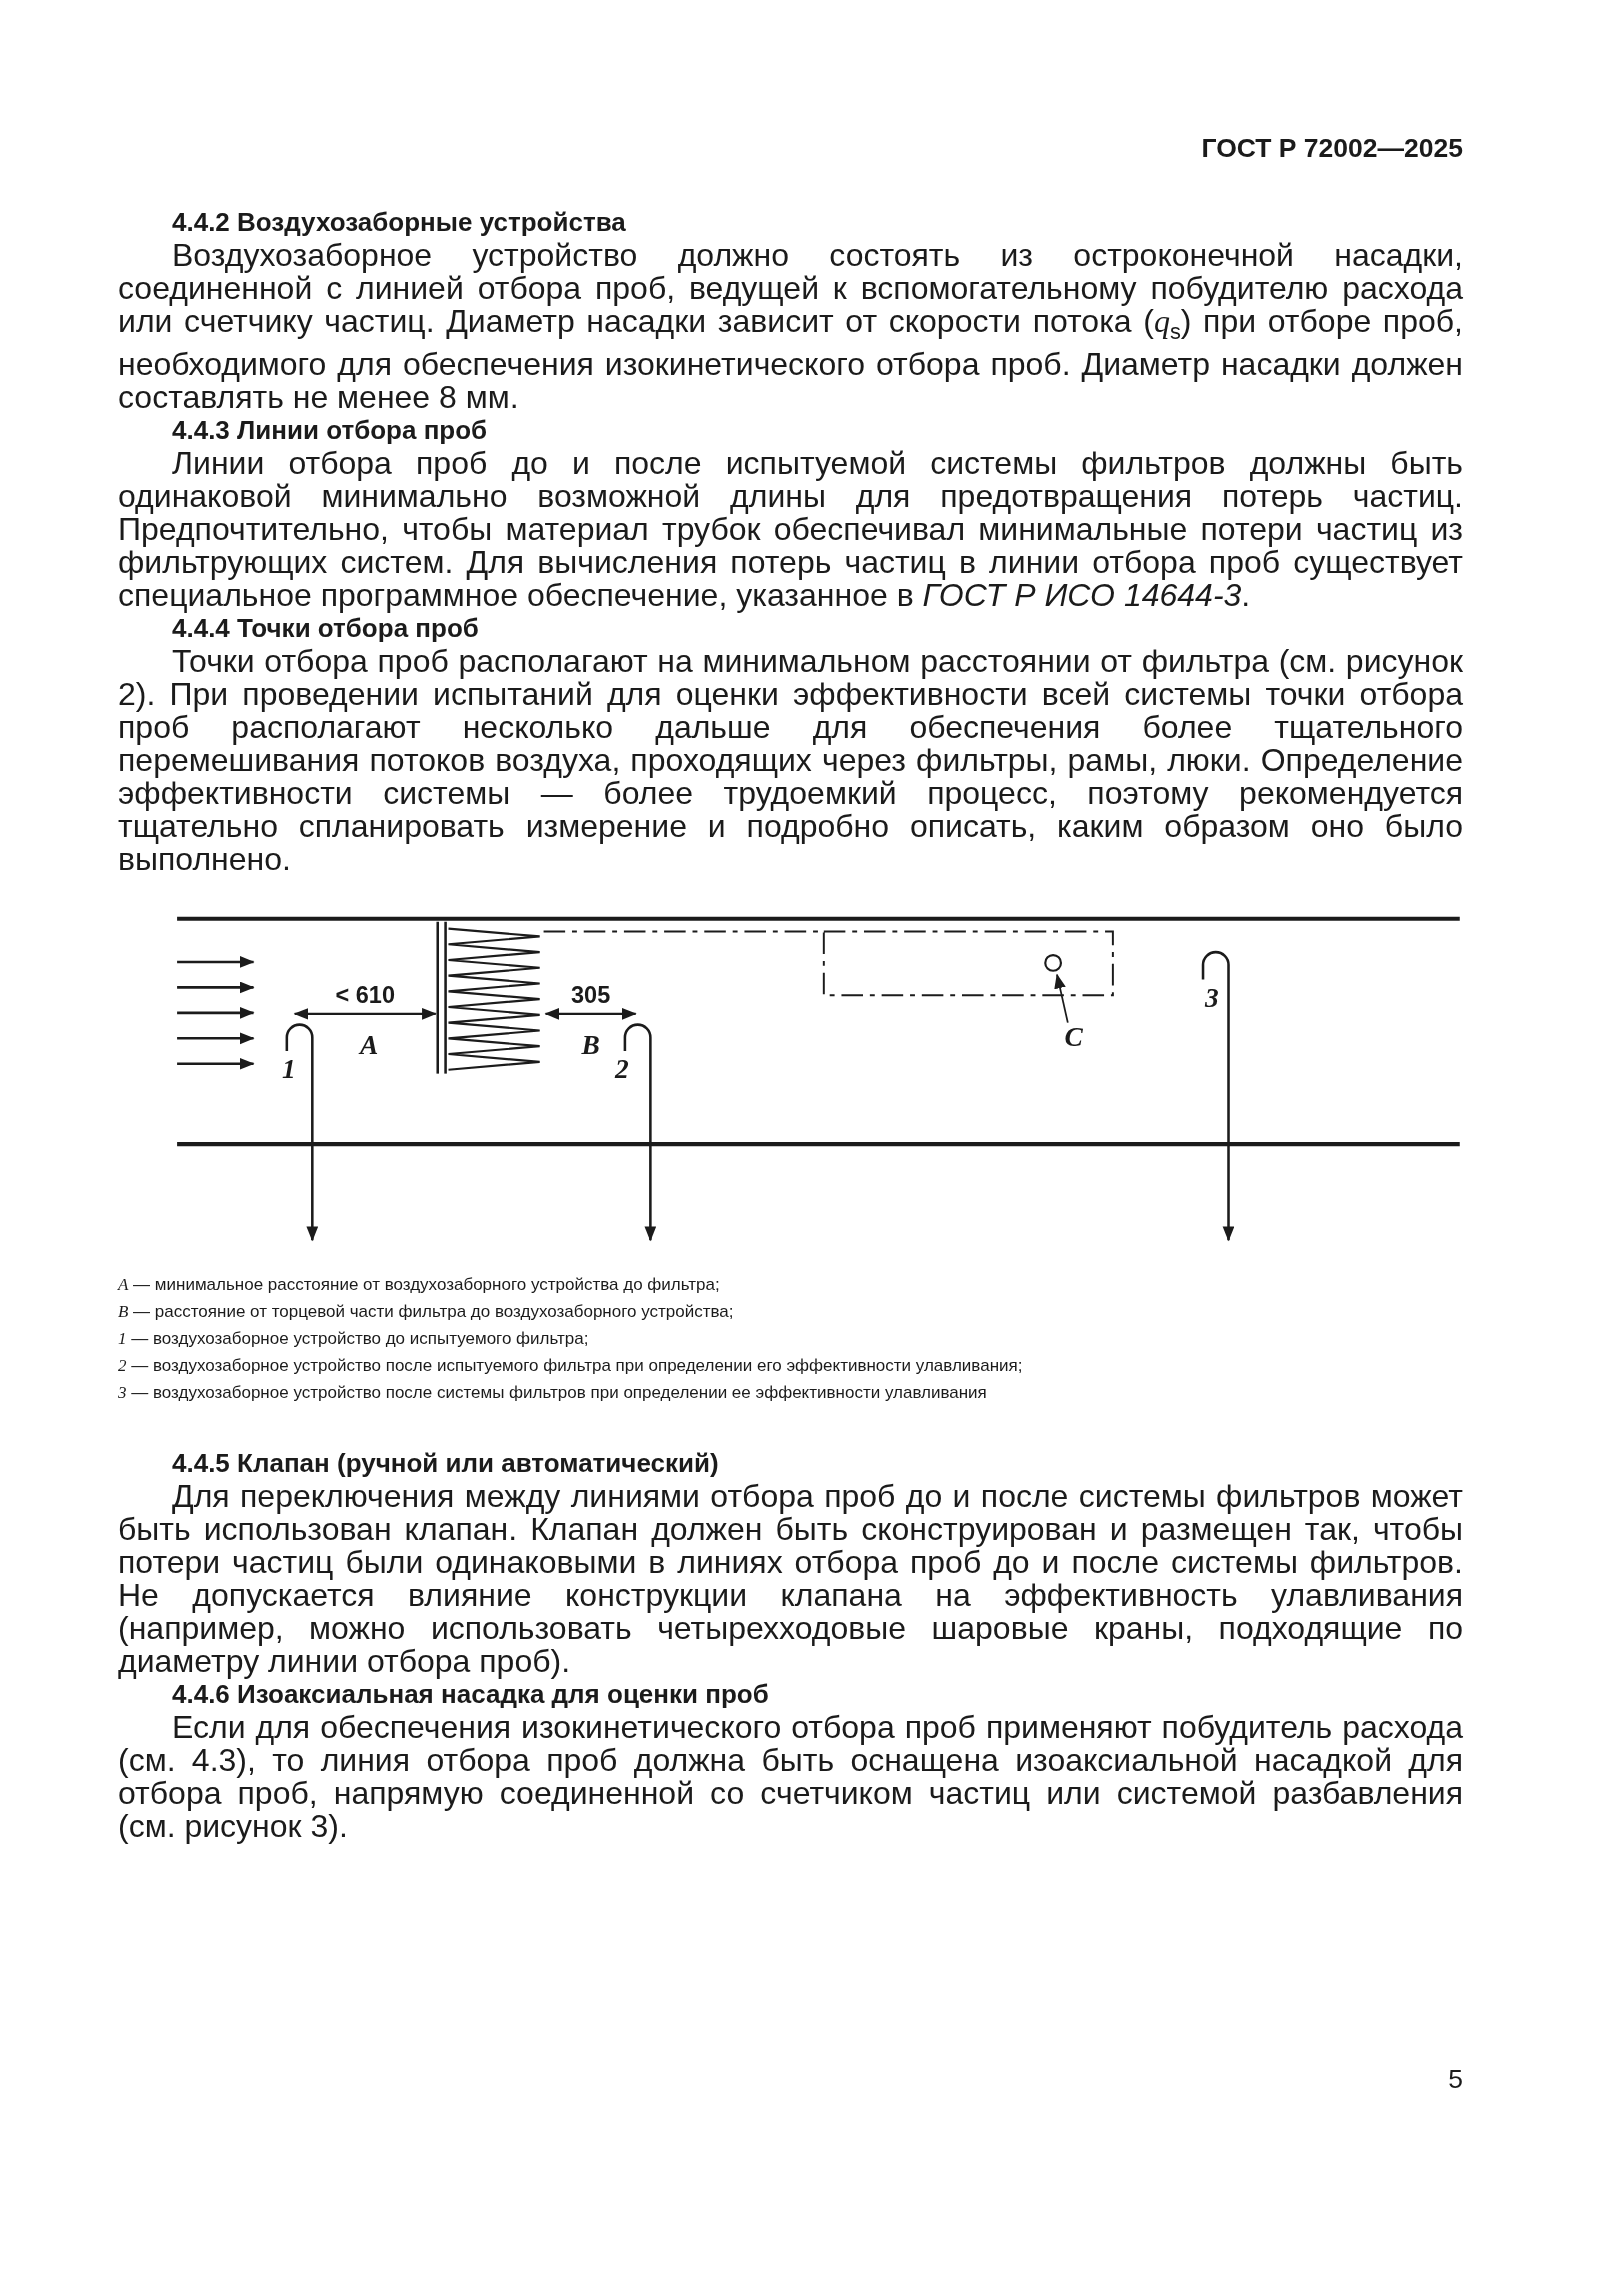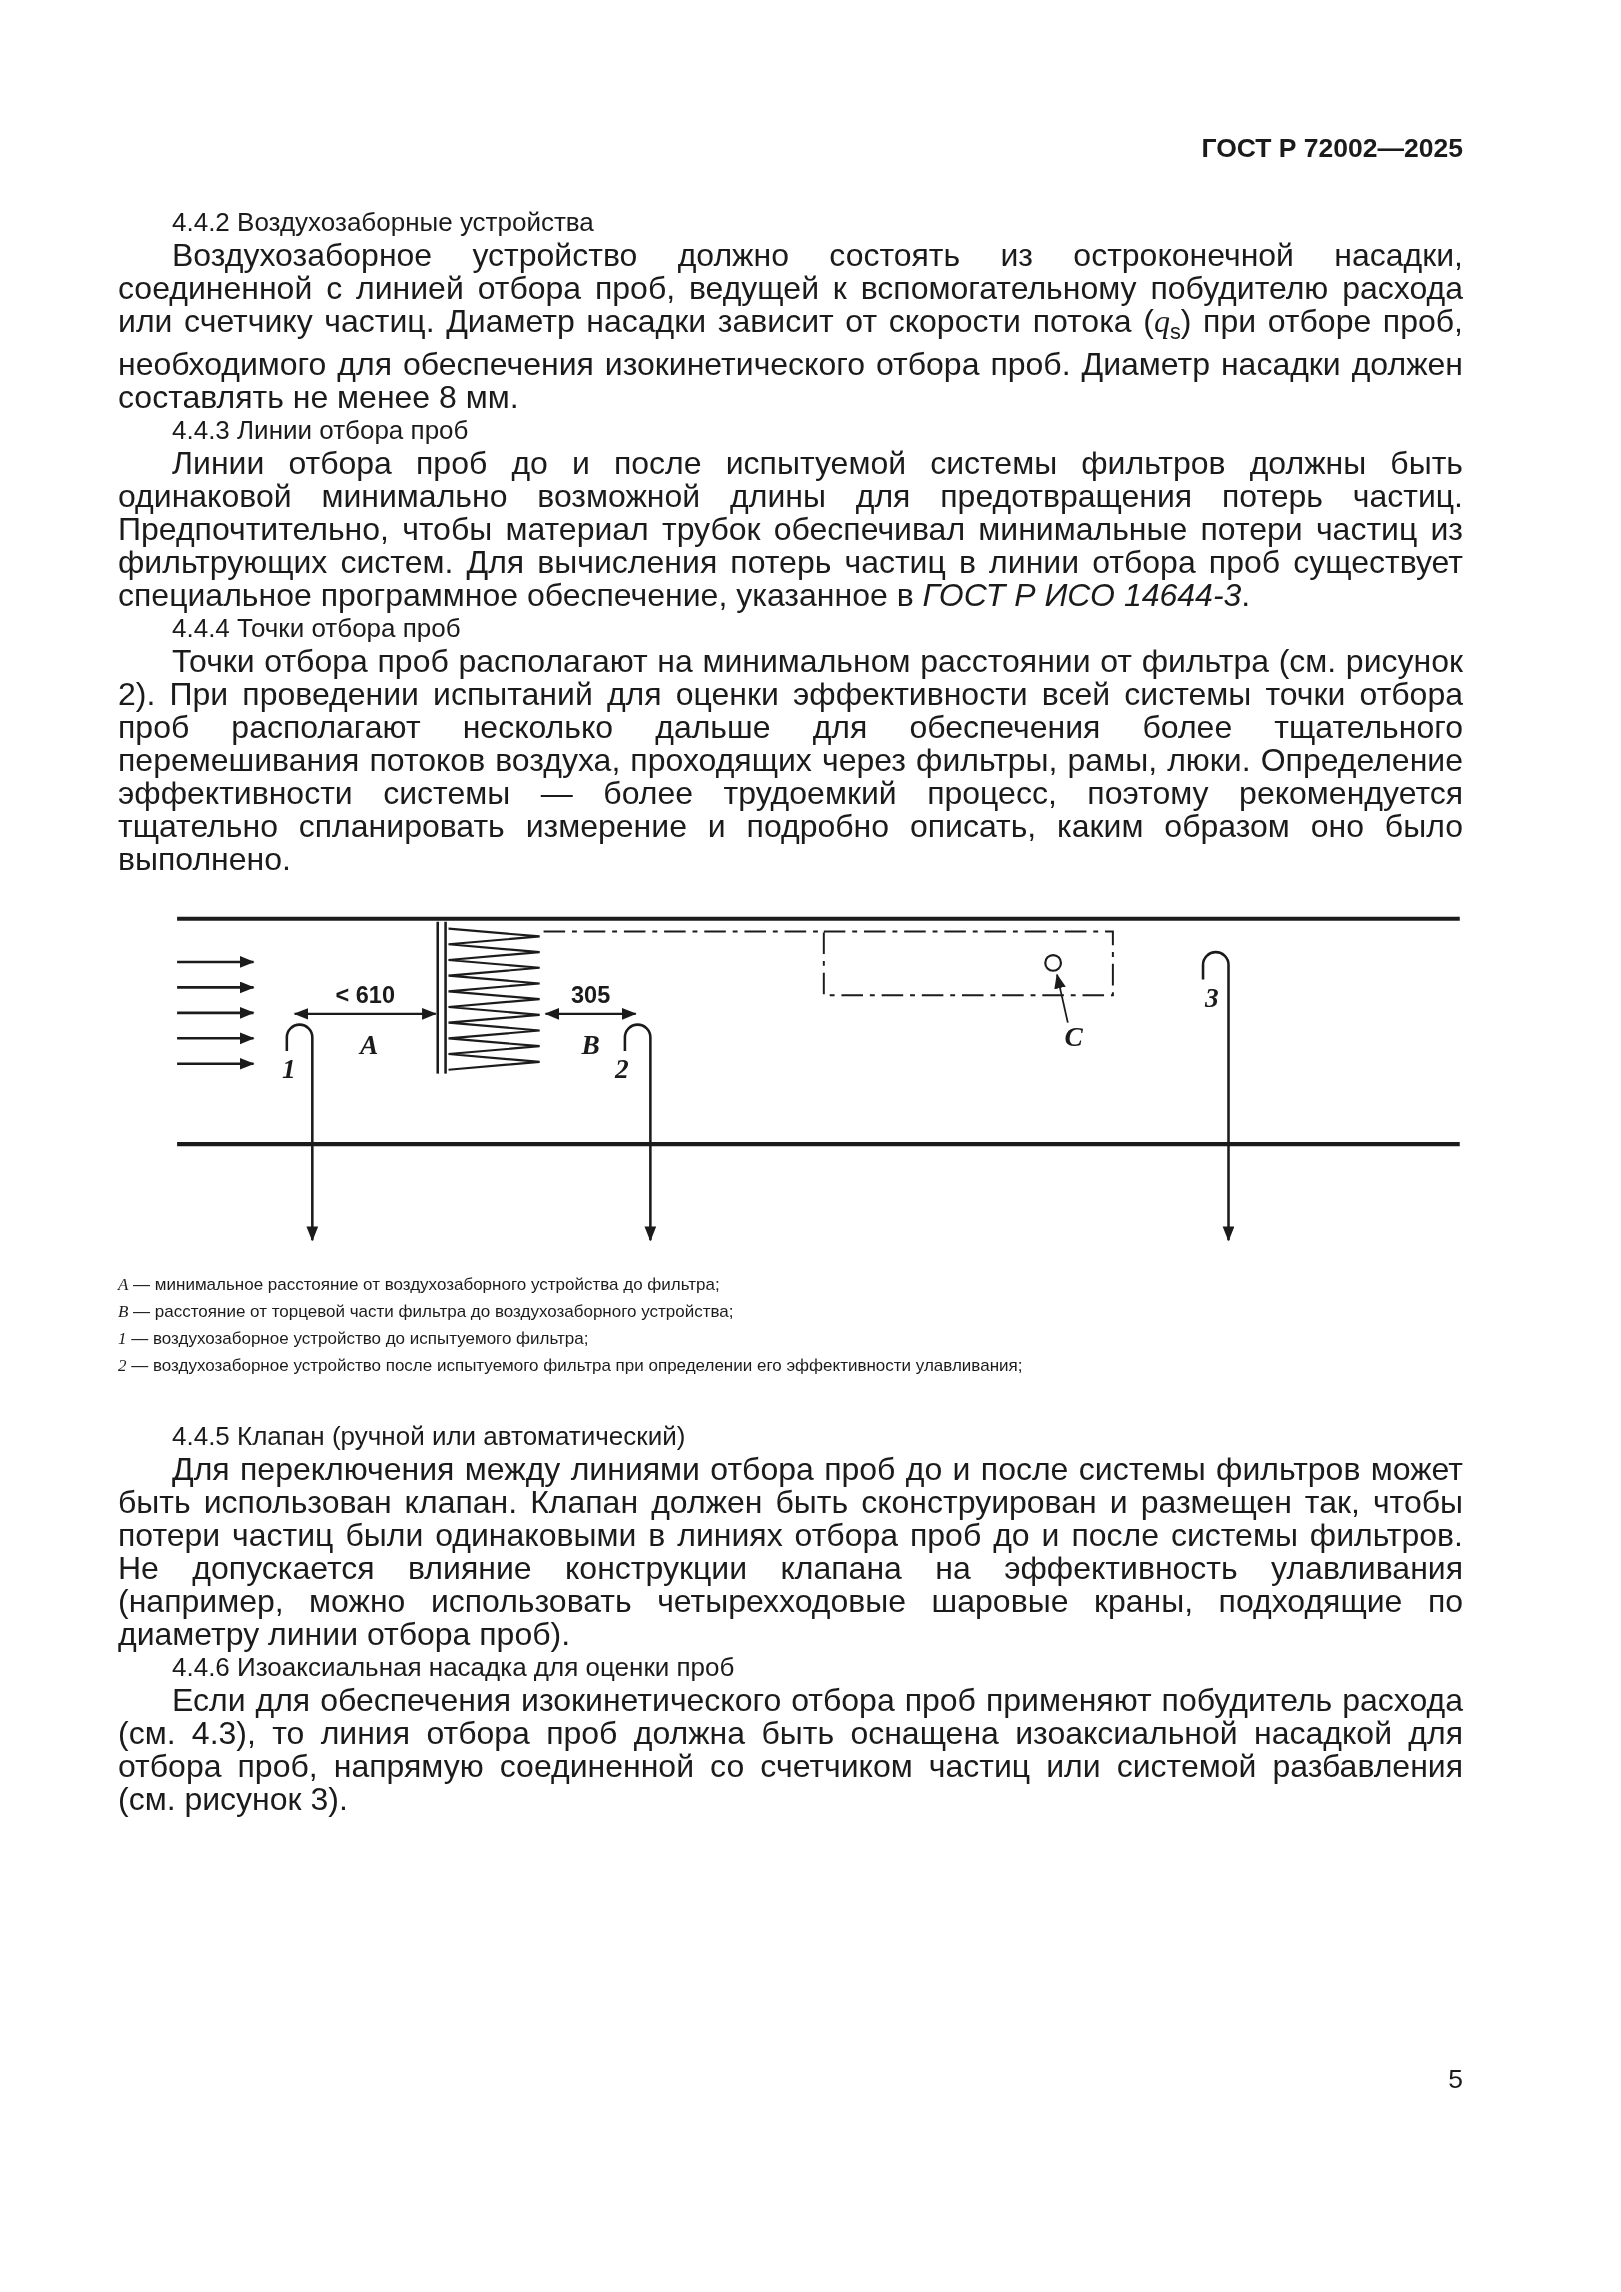--- a/index.html
+++ b/index.html
@@ -7,21 +7,21 @@
   .page {
     position:relative; width:1621px; height:2293px; background:#ffffff;
     color:#1b1b1b; font-family:"Liberation Sans",sans-serif; overflow:hidden;border-radius:29px;
   }
   .doc-header {
     position:absolute; top:133px; left:118px; width:1345px;
     text-align:right; font-size:26.5px; font-weight:bold;
   }
   .content { position:absolute; top:206px; left:118px; width:1345px; }
   .h {
-    font-size:26px; font-weight:normal; line-height:33px; text-indent:54px;
+    font-size:26px; font-weight:bold; line-height:33px; text-indent:54px;
   }
   .p {
     font-size:32px; line-height:33px; text-align:justify; text-indent:54px;
   }
   .p .ref { font-style:italic; }
   .qvar { font-family:"Liberation Serif",serif; font-style:italic; }
   sub { font-size:68%; }
   .figure { margin-top:33px; }
   .figure svg { display:block; }
   .legend { margin-top:21px; font-size:17px; line-height:27px; text-align:left; }
@@ -106,20 +106,21 @@
 
         <path class="ln w26" d="M1107,72 L1107,57 A13,13 0 0 1 1133,57 L1133,338" marker-end="url(#arr)"></path>
         <text class="lab" x="1116" y="100" text-anchor="middle">3</text>
       </svg>
 
       <div class="legend">
         <div><span class="sym">A</span><span> — минимальное расстояние от воздухозаборного устройства до фильтра;</span><span class="em"></span><span></span></div>
         <div><span class="sym">B</span><span> — расстояние от торцевой части фильтра до воздухозаборного устройства;</span><span class="em"></span><span></span></div>
         <div><span class="sym">1</span><span> — воздухозаборное устройство до испытуемого фильтра;</span><span class="em"></span><span></span></div>
         <div><span class="sym">2</span><span> — воздухозаборное устройство после испытуемого фильтра при определении его эффективности улавливания;</span><span class="em"></span><span></span></div>
+        <div><span class="sym">3</span><span> — воздухозаборное устройство после системы фильтров при определении ее эффективности улавливания</span><span class="em"></span><span></span></div>
       </div>
 
     </div>
 
     <div class="h after-figure">4.4.5 Клапан (ручной или автоматический)</div>
     <p class="p">Для переключения между линиями отбора проб до и после системы фильтров может быть использован клапан. Клапан должен быть сконструирован и размещен так, чтобы потери частиц были одинаковыми в линиях отбора проб до и после системы фильтров. Не допускается влияние конструкции клапана на эффективность улавливания (например, можно использовать четырехходовые шаровые краны, подходящие по диаметру линии отбора проб).</p>
 
     <div class="h">4.4.6 Изоаксиальная насадка для оценки проб</div>
     <p class="p">Если для обеспечения изокинетического отбора проб применяют побудитель расхода (см. 4.3), то линия отбора проб должна быть оснащена изоаксиальной насадкой для отбора проб, напрямую соединенной со счетчиком частиц или системой разбавления (см. рисунок 3).</p>
 

